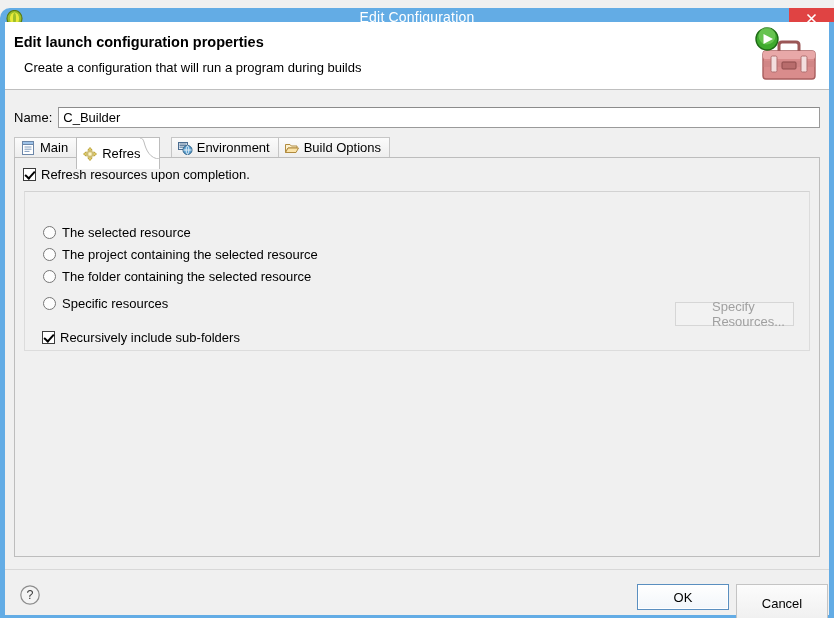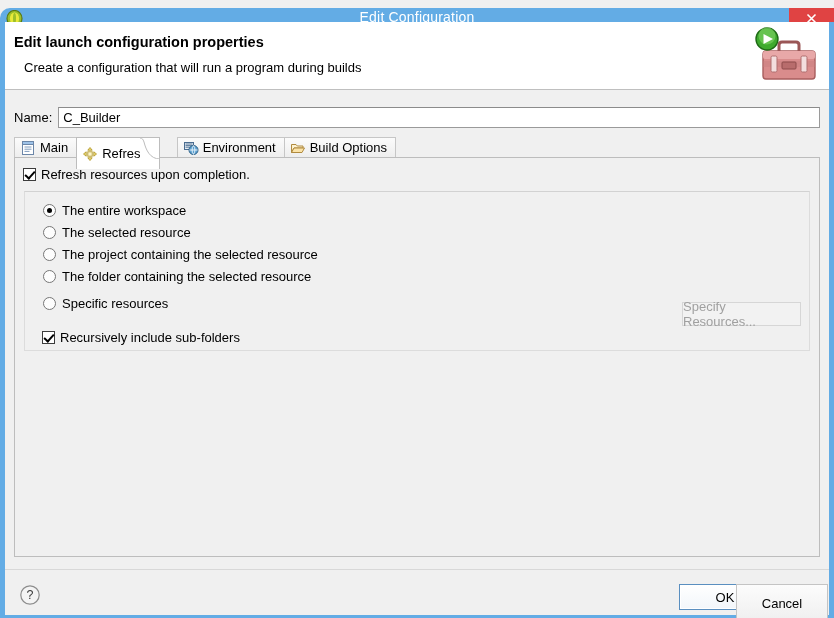--- a/index.html
+++ b/index.html
@@ -284,27 +284,26 @@
   .btn.disabled {
     color: #a0a0a0;
     background: #f2f2f2;
     border-color: #d6d6d6;
     cursor: default;
   }
   .btn.default {
     border: 1px solid #5a8fc0;
     background: linear-gradient(to bottom,#ffffff,#f2f6fa);
     box-shadow: inset 0 0 0 1px #ffffff;
-    margin-left: 42px;
   }
 
   .specify-btn {
     position: absolute;
-    right: 8px; top: 110px;
-    width: 119px; height: 24px;
+    right: 15px; top: 110px;
+    width: 119px; height: 24px; padding-left: 36px;
   }
 
   
   .footer {
     position: absolute;
     left: 5px; top: 569px;
     width: 824px; height: 45px;
     background: #f0f0f0;
     border-top: 1px solid #d8d8d8;
   }
@@ -406,21 +405,21 @@
               <rect x="5.8" y="5.8" width="4.4" height="4.4" fill="#fdf6cf" stroke="#b39a2e" stroke-width=".9"></rect>
             </svg>
           </span>
           <span>Refresh</span>
           <svg class="tab-slant" viewBox="0 0 20 21" preserveAspectRatio="none">
             <path d="M0,0 L0,21 L20,21 C10,21 6,12 4,4 C3,1 2,0 0,0 Z" fill="#ffffff"></path>
             <path d="M0,0 C2,0 3,1 4,4 C6,12 10,21 20,21" fill="none" stroke="#bdbdbd" stroke-width="1"></path>
           </svg>
         </div>
 
-        <div class="tab" style="margin-left:18px;">
+        <div class="tab" style="margin-left:12px;">
           <span class="tab-ico">
             <svg width="16" height="16" viewBox="0 0 16 16">
               <rect x="1.5" y="2.5" width="9" height="7" fill="#e8eef5" stroke="#4a6c90" stroke-width="1"></rect>
               <path d="M2.5 4 H9.5 M2.5 5.6 H9.5 M2.5 7.2 H7.5" stroke="#4a6c90" stroke-width=".9"></path>
               <circle cx="10.5" cy="10" r="4.5" fill="#5ba0d0" stroke="#2d5f86" stroke-width="1"></circle>
               <path d="M6.3 10 H14.7 M10.5 5.6 C12.4 7.4 12.4 12.6 10.5 14.4 C8.6 12.6 8.6 7.4 10.5 5.6" stroke="#ffffff" stroke-width=".8" fill="none"></path>
             </svg>
           </span>
           <span>Environment</span>
         </div>
@@ -438,24 +437,20 @@
 
       <div class="tabcontent">
 
         <label class="top-check">
           <span class="cb checked"></span>
           <span>Refresh resources upon completion.</span>
         </label>
 
         <div class="group-panel">
 
-          <label class="radio-row" style="top:11px;">
-            <span class="rb checked"></span>
-            <span>The entire workspace</span>
-          </label>
 
           <label class="radio-row" style="top:33px;">
             <span class="rb"></span>
             <span>The selected resource</span>
           </label>
 
           <label class="radio-row" style="top:55px;">
             <span class="rb"></span>
             <span>The project containing the selected resource</span>
           </label>

